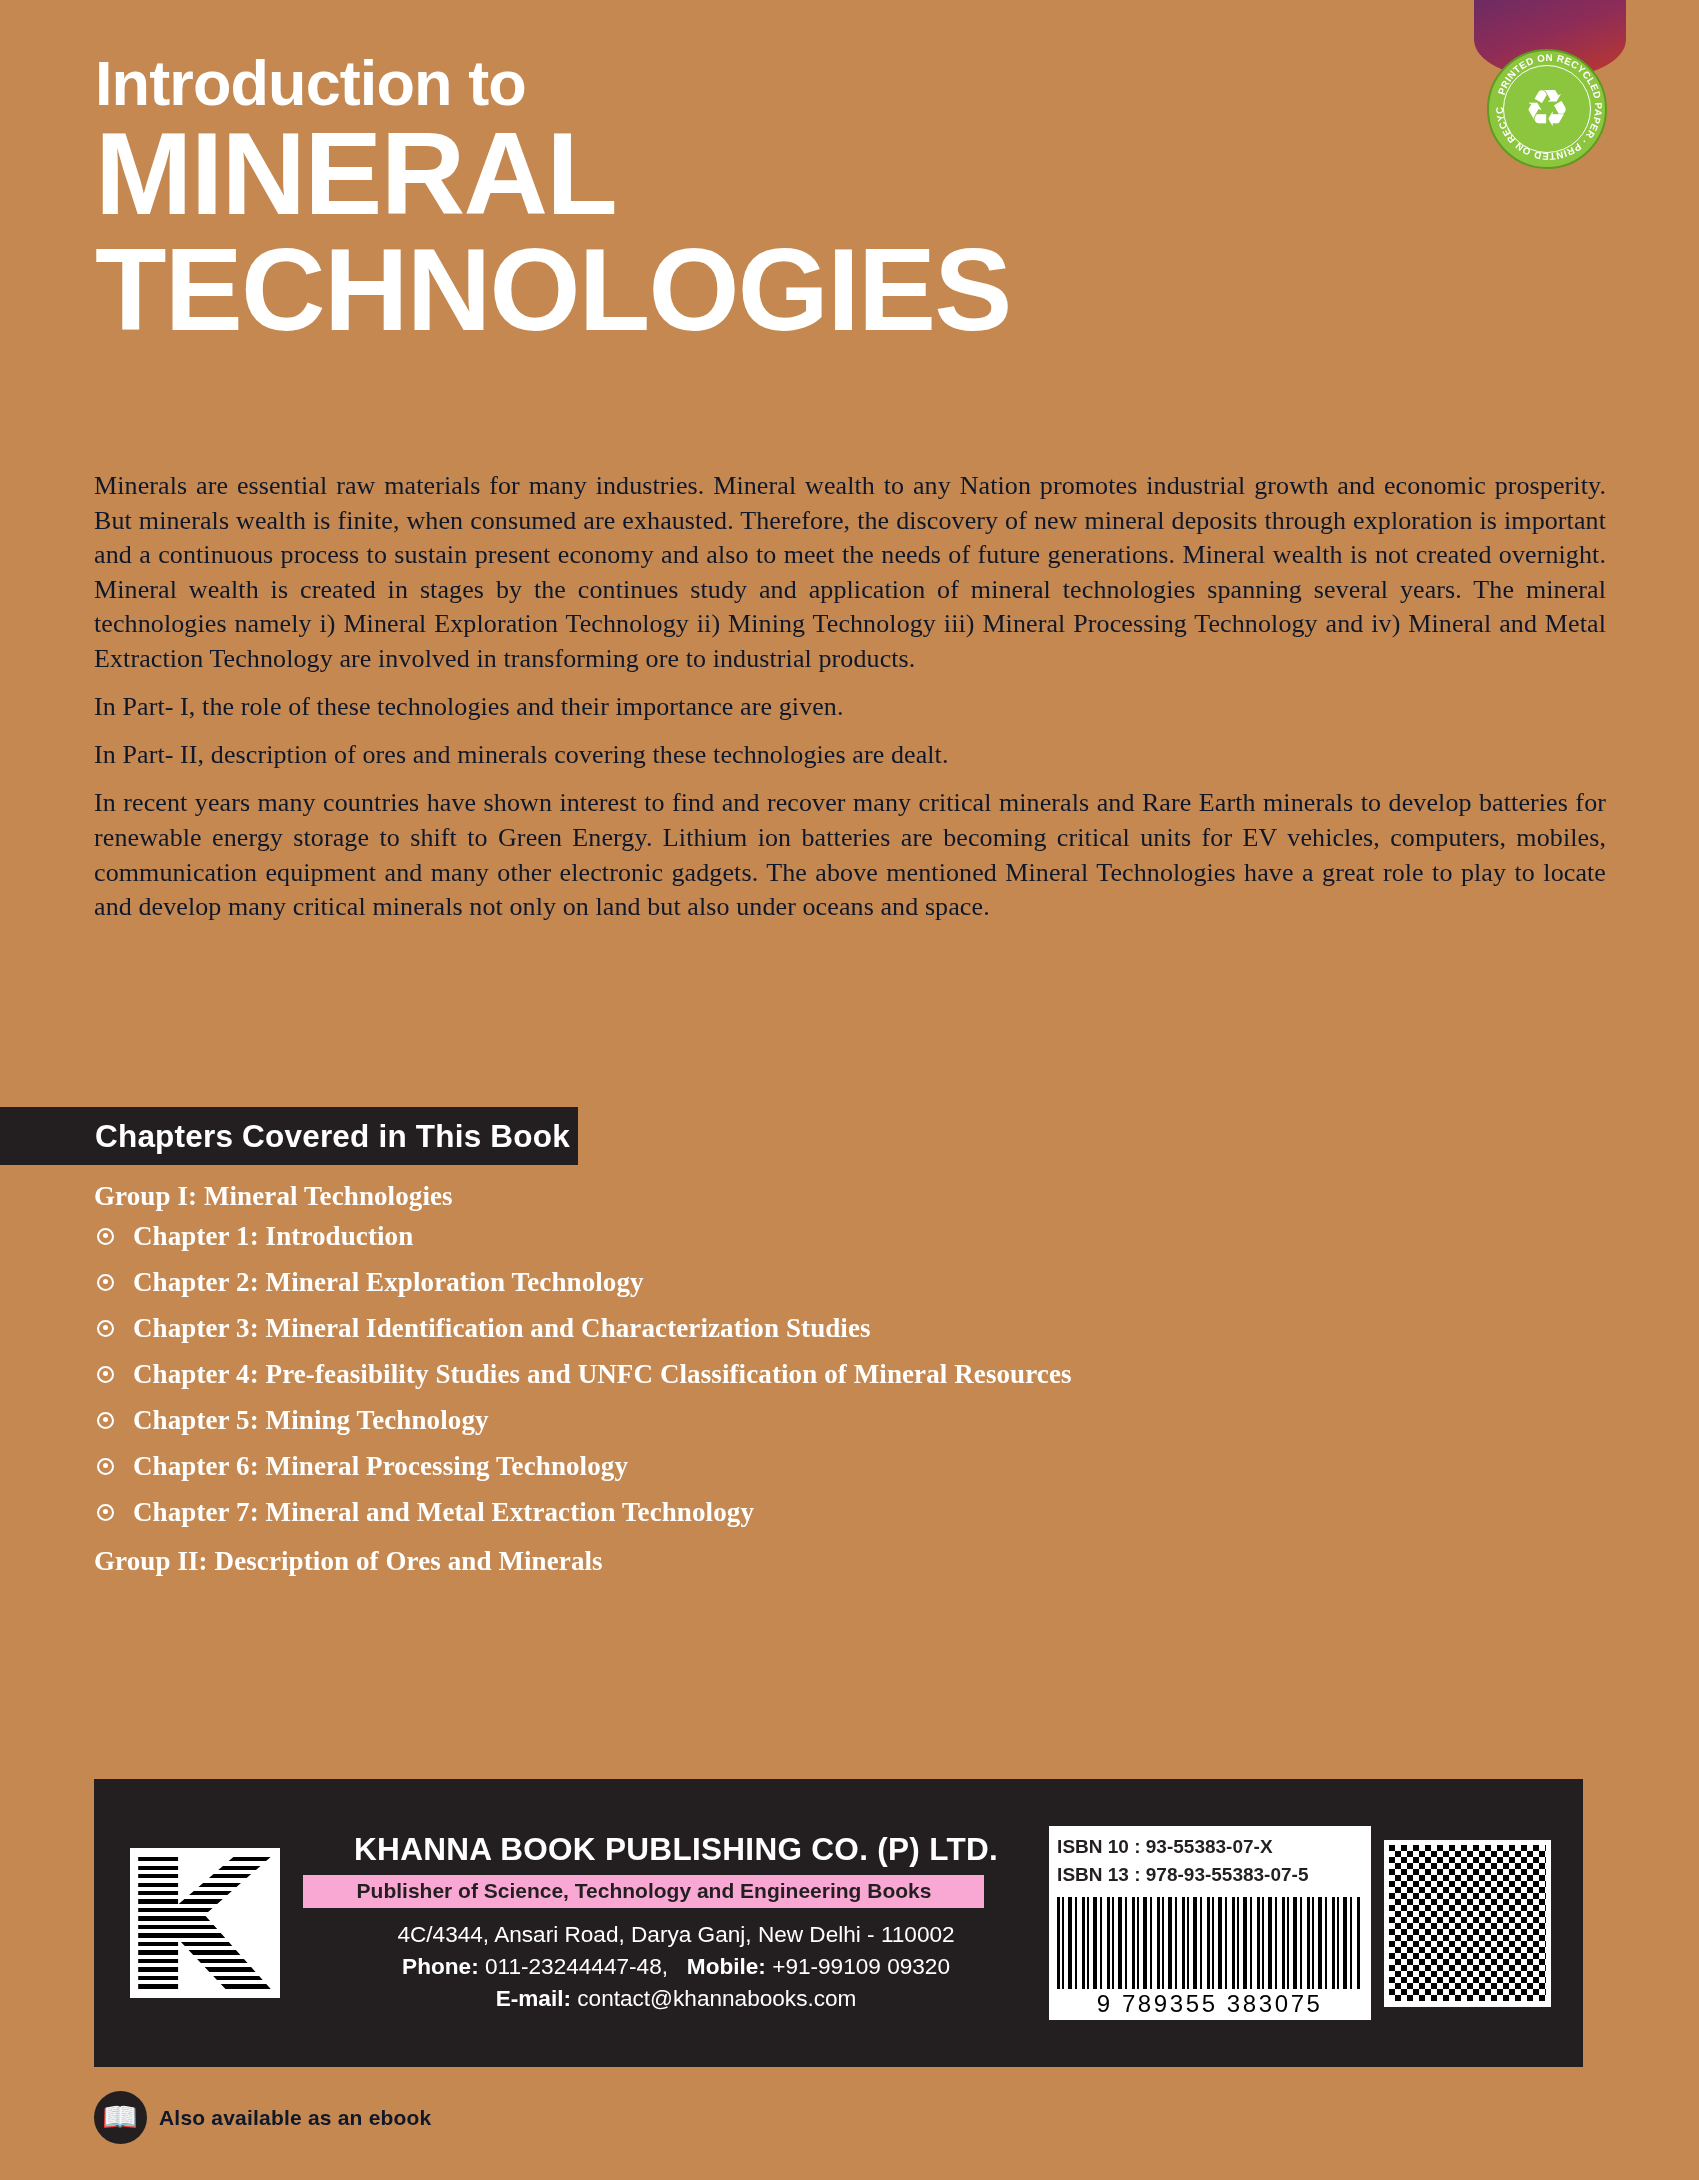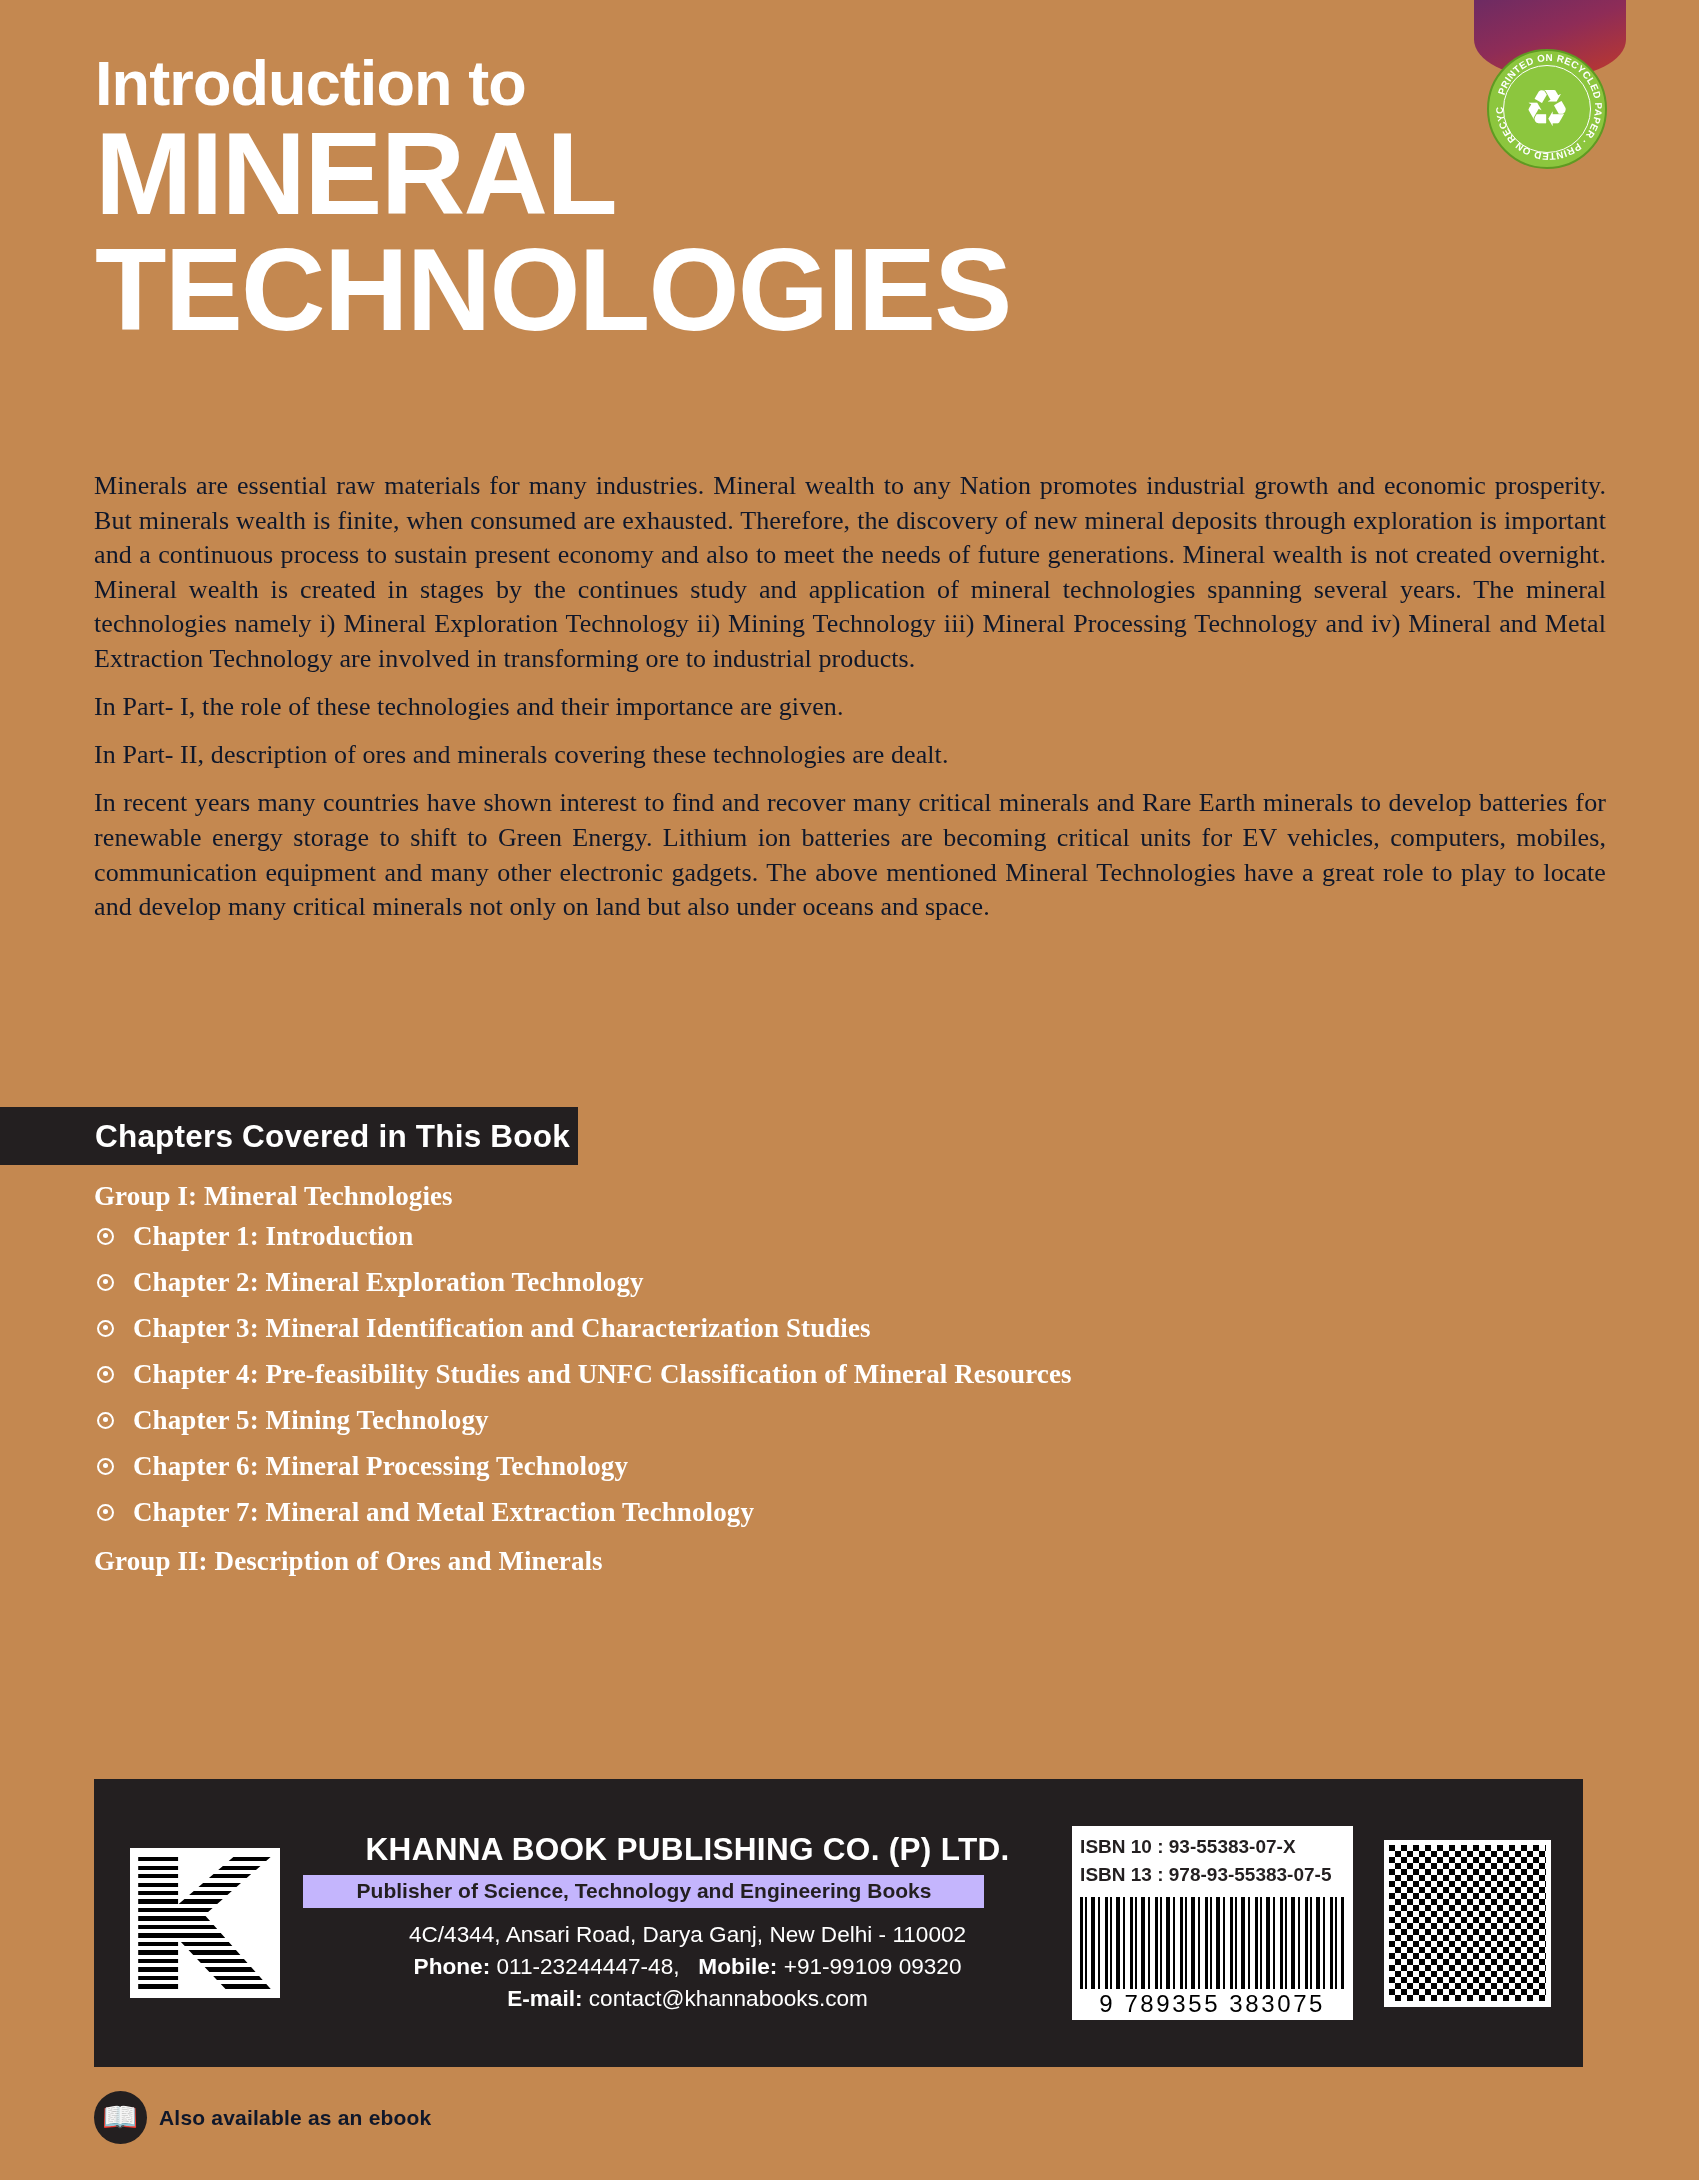--- a/index.html
+++ b/index.html
@@ -225,43 +225,43 @@
   }
   .pub-name {
     font-family: "Liberation Sans", sans-serif;
     font-size: 31.5px;
     font-weight: bold;
     letter-spacing: 0.3px;
     text-align: center;
     margin-bottom: 6.8px;
   }
   .pub-tag {
-    background: #c4b5fd;
+    background: #f9a8d4;
     color: #231f20;
     font-family: "Liberation Sans", sans-serif;
     font-size: 21px;
     font-weight: bold;
     text-align: center;
     padding: 4.3px 0 5.1px 0;
     margin-bottom: 10.2px;
     width: 681px;
   }
   .pub-addr {
     font-family: "Liberation Sans", sans-serif;
     font-size: 22.6px;
     line-height: 1.42;
     color: #ffffff;
     text-align: center;
   }
   .pub-addr b { font-weight: bold; }
 
   .isbn-box {
     flex: none;
-    width: 281px;
-    margin-right: 31px;
+    width: 322px;
+    margin-right: 13px;
     color: #231f20;
   }
   .isbn-lines {
     background: #ffffff;
     font-family: "Liberation Sans", sans-serif;
     font-size: 19px;
     font-weight: bold;
     padding: 6.8px 8.5px 3.4px 8.5px;
     line-height: 1.45;
   }

